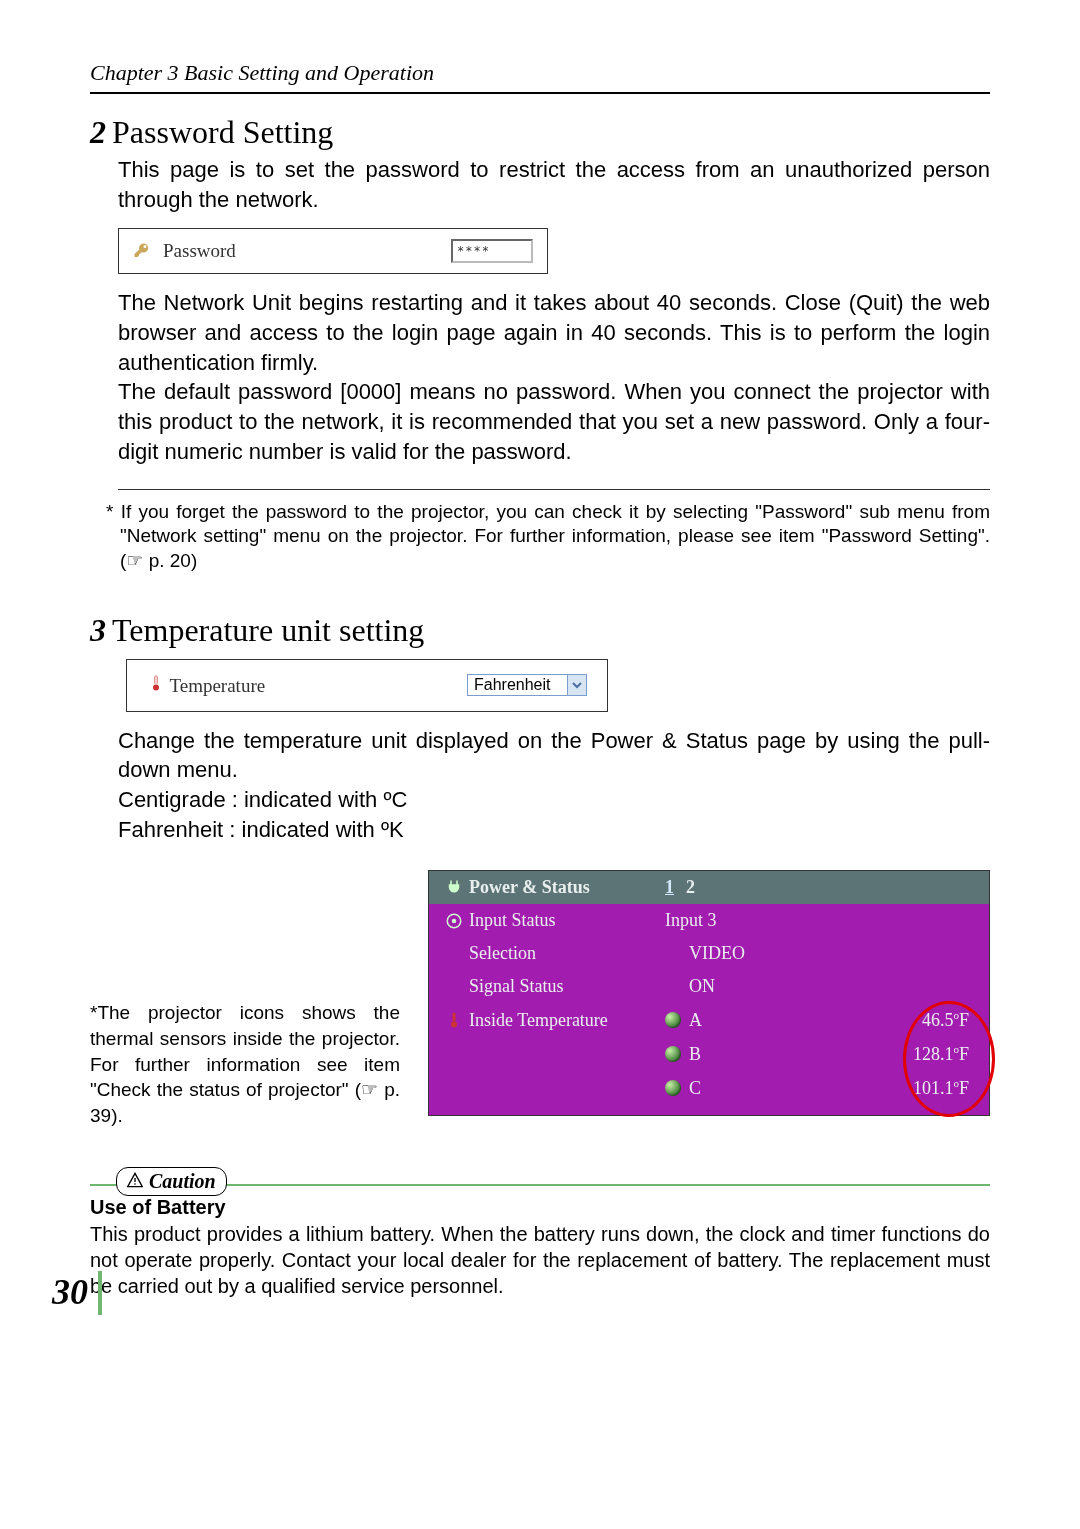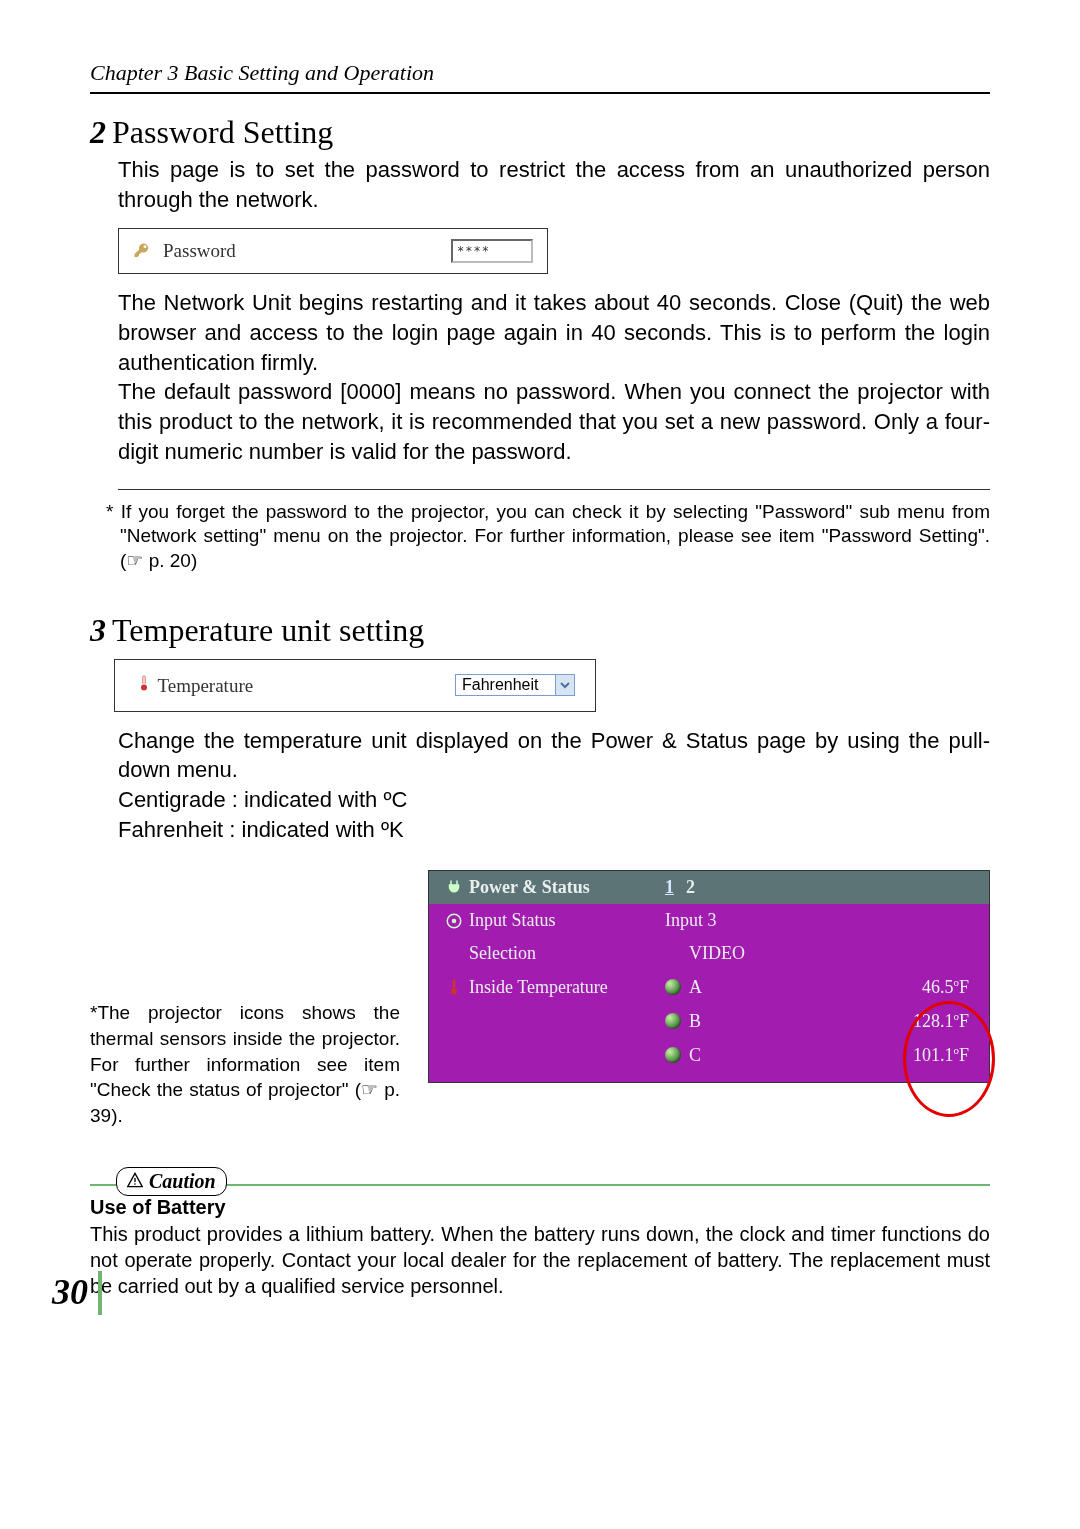--- a/index.html
+++ b/index.html
@@ -82,21 +82,21 @@
     margin-left: 16px;
     text-indent: -14px;
     padding-left: 14px;
     text-align: justify;
   }
   .section-gap { height: 30px; }
 
   
   .inset-box2 {
     border: 1px solid #333;
-    margin: 10px 0 14px 24px;
+    margin: 10px 0 14px 36px;
     width: 440px;
     padding: 14px 20px;
     display: flex;
     align-items: center;
     justify-content: space-between;
     font-family: "Times New Roman", serif;
     font-size: 19px;
     color: #333;
     gap: 16px;
   }
@@ -317,20 +317,27 @@
         <div class="val">Input 3</div>
         <div class="rt"></div>
       </div>
       <div class="status-row">
         <div class="lbl" style="padding-left:24px;">
           <span>Selection</span>
         </div>
         <div class="val">VIDEO</div>
         <div class="rt"></div>
       </div>
+      <div class="status-row">
+        <div class="lbl" style="padding-left:24px;">
+          <span>Signal Status</span>
+        </div>
+        <div class="val">ON</div>
+        <div class="rt"></div>
+      </div>
 
       <div class="status-row">
         <div class="lbl">
           <span class="icon-therm">
             <svg viewBox="0 0 24 24">
                 <rect x="10" y="2" width="4" height="12" rx="2" fill="#c33"></rect>
                 <circle cx="12" cy="18" r="4" fill="#c33"></circle>
               </svg>
           </span>
           <span>Inside Temperature</span>

